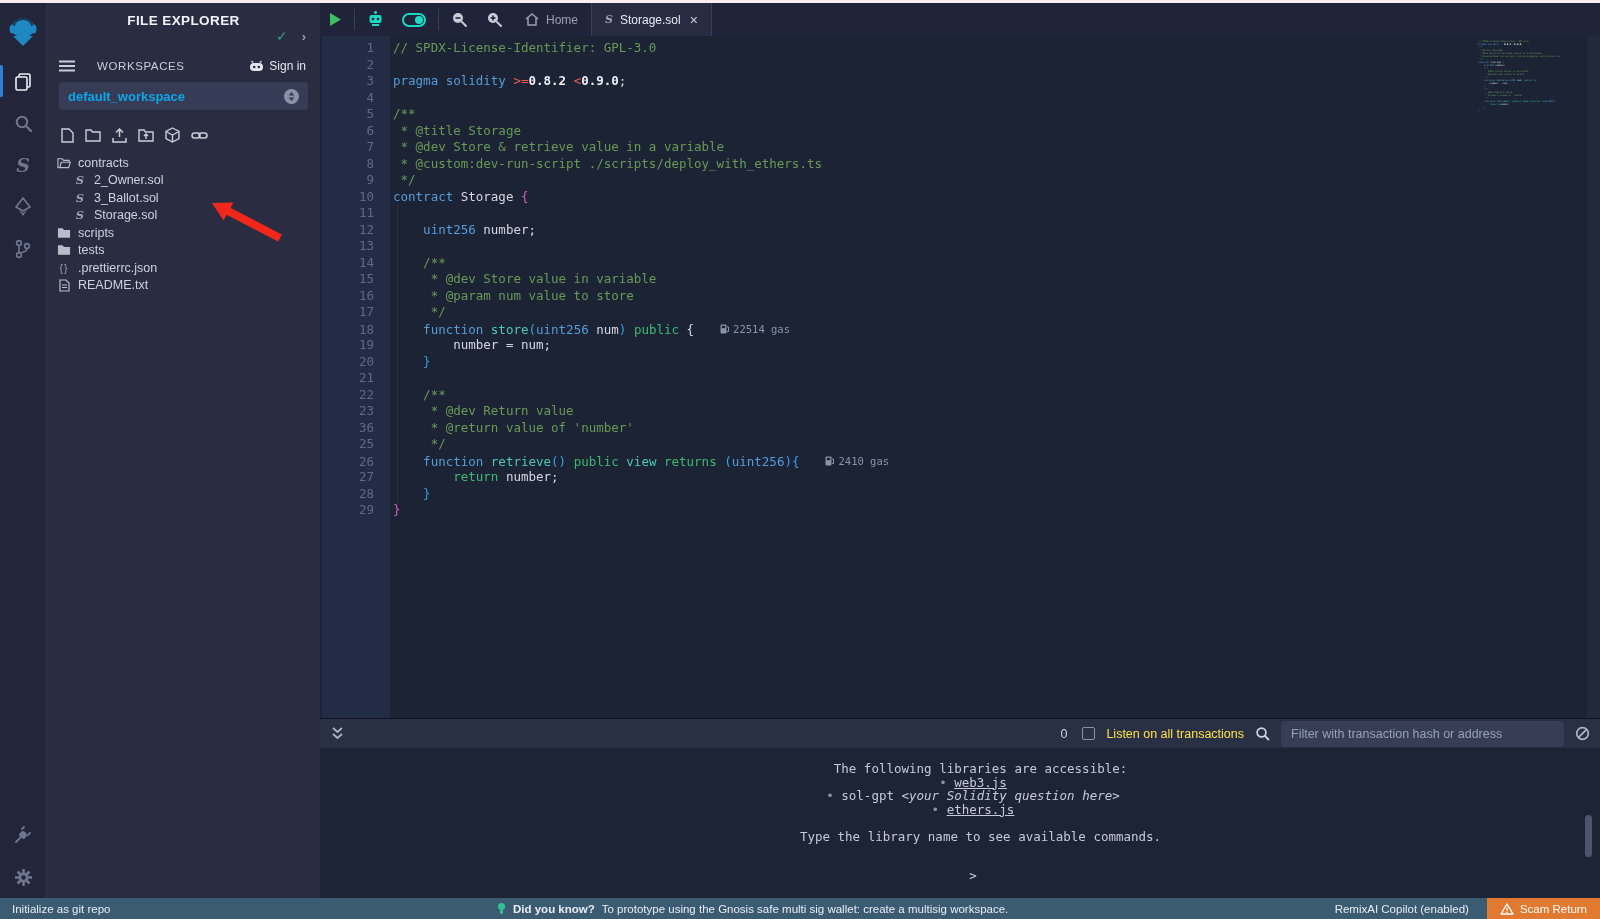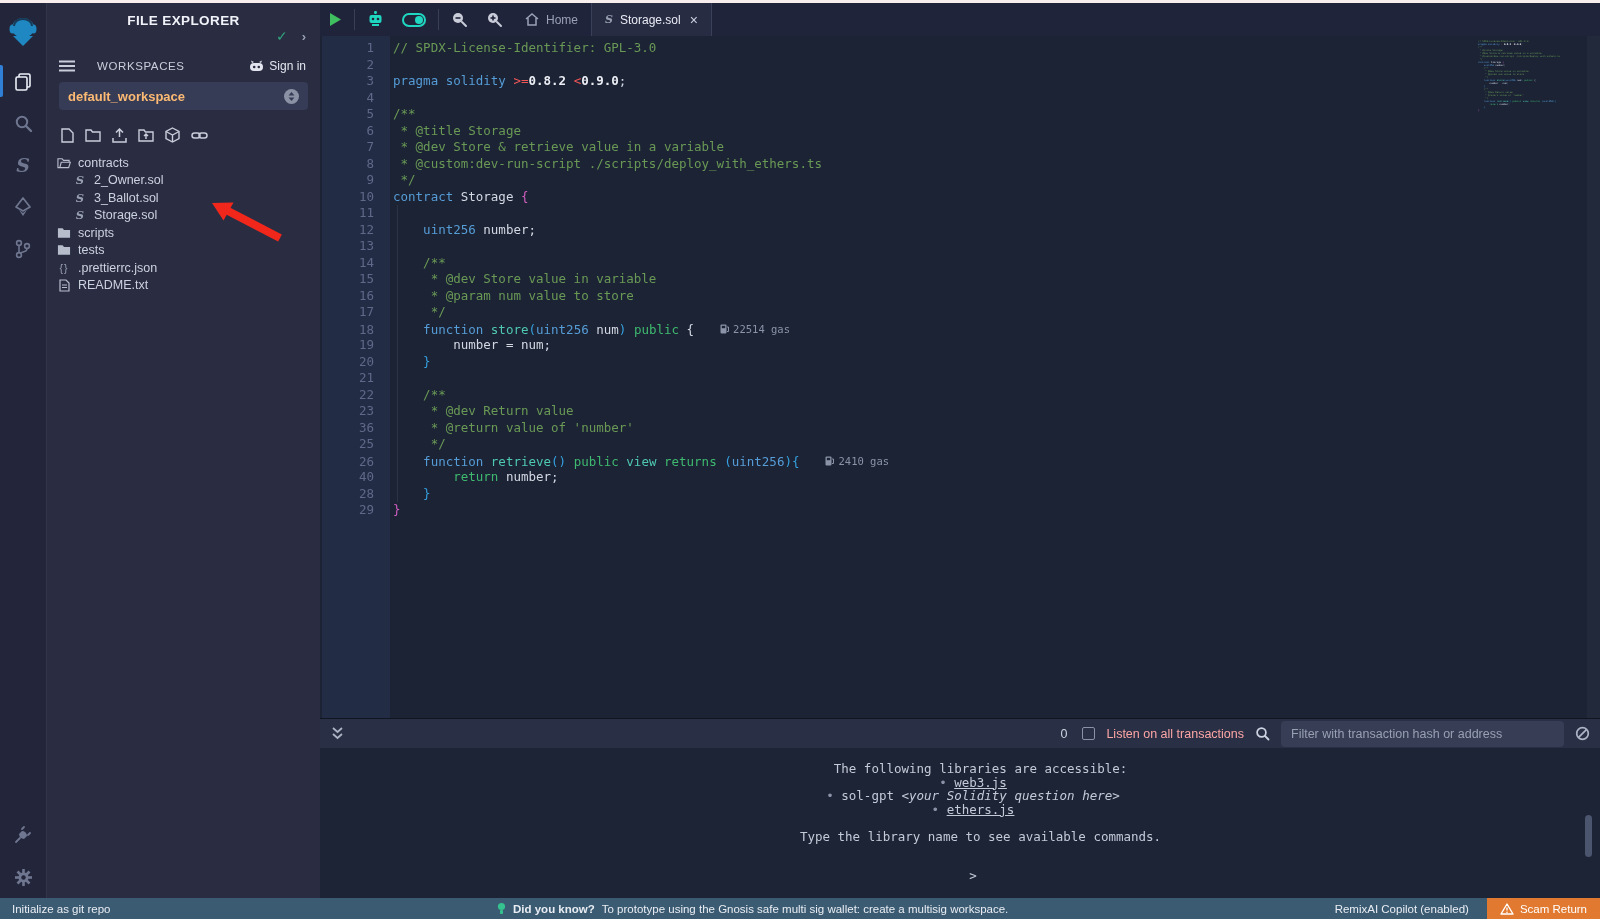--- a/index.html
+++ b/index.html
@@ -28,21 +28,21 @@
   .filepanel { width:273px; background:#2a2d42; position:relative; display:flex; flex-direction:column; }
   .fe-header { display:flex; align-items:center; padding:10px 14px 6px 14px;flex-direction:column; }
   .fe-title { font-size:13.5px; font-weight:bold; letter-spacing:.4px; color:#f0f2f8; }
   .fe-actions { margin-left:auto; display:flex; gap:14px; align-items:center; }
   .fe-check { color:#2fa37c; font-size:14px; }
   .fe-chev { color:#9aa0b4; font-size:13px; font-weight:bold; }
   .ws-row { display:flex; align-items:center; gap:22px; padding:9px 14px 6px 12px; }
   .ws-label { font-size:11.5px; letter-spacing:.6px; color:#c9cdd9; }
   .ws-signin { margin-left:auto; display:flex; gap:5px; align-items:center; font-size:12px; color:#e3e6ee; cursor:pointer; }
   .ws-select { margin:3px 12px 4px 12px; height:28px; background:#363c55; border-radius:4px;
-    display:flex; align-items:center; padding:0 9px; font-size:13px; font-weight:bold; color:#fdba74;gap:20px; }
+    display:flex; align-items:center; padding:0 9px; font-size:13px; font-weight:bold; color:#0ea5e9;gap:20px; }
   .ws-sel-arrows { margin-left:auto; width:15px; height:15px; border-radius:50%; background:#8c92a6;
     display:flex; align-items:center; justify-content:center; }
   .fe-toolbar { display:flex; gap:11px; padding:13px 14px 7px 14px; color:#c9cdda; align-items:center; }
   .fe-toolbar svg { display:block; }
   .tree { padding:4px 0 0 0; font-size:12.5px; color:#ccd1df; }
   .tree-row { display:flex; align-items:center; gap:7px; height:17.5px; cursor:pointer; }
   .tree-ic { width:14px; display:flex; justify-content:center; color:#aab0c2; flex:0 0 auto; }
   .tree-ic .sol-glyph { font-size:11.5px; color:#9aa0b2; }
   .json-glyph { font-size:10.5px; color:#9aa0b2; letter-spacing:1px; }
   .arrow-annot { position:absolute; left:150px; top:185px; pointer-events:none; }
@@ -74,21 +74,21 @@
   .minimap { position:absolute; top:4px; right:14px; width:108px; font-family:"DejaVu Sans Mono", monospace; }
   .mm-line { font-size:2.4px; line-height:3px; white-space:pre; overflow:hidden; }
 
   
   .term-header { height:30px; background:#293045; border-top:1px solid #10151f;
     display:flex; align-items:center; gap:11px; padding:0 10px 0 12px; }
   .th-chev { color:#aeb4c6; display:flex; flex-direction:column; line-height:5px; cursor:pointer; }
   .th-right { margin-left:auto; display:flex; align-items:center; gap:11px; }
   .th-badge { font-size:12.5px; color:#cfd4e2; margin-right:4px; }
   .th-checkbox { width:13px; height:13px; border:1px solid #8a92a8; border-radius:2px; cursor:pointer; }
-  .th-label { font-size:12.5px; color:#fca5a5; }
+  .th-label { font-size:12.5px; color:#fde047; }
   .th-input { width:283px; height:26px; background:#363d54; border:none; border-radius:4px;
     padding:0 10px; font-size:12.5px; color:#dfe3ee; font-family:"Liberation Sans", sans-serif; }
   .th-input::placeholder { color:#98a0b4; }
   .term-body { height:150px; background:#1d2435; position:relative;
     font-family:"DejaVu Sans Mono", monospace; font-size:12.5px; color:#c4cad8;
     padding:14px 0 0 26px; display:flex; flex-direction:column;text-align:center; }
   .tl { line-height:13.6px; white-space:pre; }
   .tk-t{color:#c4cad8} .tk-d{color:#8a92a8}
   .tk-link{color:#c4cad8; text-decoration:underline; cursor:pointer;}
   .tk-i{color:#c4cad8; font-style:italic;}
@@ -379,21 +379,21 @@
           <div class="cl"><span class="ln">21</span><span class="lc"></span></div>
           <div class="cl"><span class="ln">22</span><span class="lc"><span class="tk-c">    /**</span></span></div>
           <div class="cl"><span class="ln">23</span><span class="lc"><span class="tk-c">     * @dev Return value</span></span></div>
           <div class="cl"><span class="ln">36</span><span class="lc"><span class="tk-c">     * @return value of 'number'</span></span></div>
           <div class="cl"><span class="ln">25</span><span class="lc"><span class="tk-c">     */</span></span></div>
           <div class="cl"><span class="ln">26</span><span class="lc"><span class="tk-n">    </span><span class="tk-k">function </span><span class="tk-f">retrieve</span><span class="tk-bb">()</span><span class="tk-n"> </span><span class="tk-g">public</span><span class="tk-n"> </span><span class="tk-f">view</span><span class="tk-n"> </span><span class="tk-g">returns</span><span class="tk-n"> </span><span class="tk-bb">(</span><span class="tk-k">uint256</span><span class="tk-bb">){</span></span><span class="gas-badge"><svg width="9" height="10" viewBox="0 0 9 10">
                 <rect x="0.5" y="0.5" width="6" height="9" rx="1" fill="#8b93a8"></rect>
                 <rect x="1.8" y="1.8" width="3.4" height="2.4" fill="#1b2335"></rect>
                 <path d="M7 3 h1.5 v4.5 h-1.5" fill="none" stroke="#8b93a8" stroke-width="1"></path>
               </svg><span>2410 gas</span></span></div>
-          <div class="cl"><span class="ln">40</span><span class="lc"><span class="tk-n">        </span><span class="tk-g">return</span><span class="tk-n"> number;</span></span></div>
+          <div class="cl"><span class="ln">27</span><span class="lc"><span class="tk-n">        </span><span class="tk-g">return</span><span class="tk-n"> number;</span></span></div>
           <div class="cl"><span class="ln">28</span><span class="lc"><span class="tk-n">    </span><span class="tk-bb">}</span></span></div>
           <div class="cl"><span class="ln">29</span><span class="lc"><span class="tk-bm">}</span></span></div>
         </div>
       <div class="minimap" id="minimap">
           <div class="mm-line"><span class="tk-c">// SPDX-License-Identifier: GPL-3.0</span></div>
           <div class="mm-line"></div>
           <div class="mm-line"><span class="tk-k">pragma solidity </span><span class="tk-o">&gt;=</span><span class="tk-num">0.8.2</span><span class="tk-n"> </span><span class="tk-o">&lt;</span><span class="tk-num">0.9.0</span><span class="tk-n">;</span></div>
           <div class="mm-line"></div>
           <div class="mm-line"><span class="tk-c">/**</span></div>
           <div class="mm-line"><span class="tk-c"> * @title Storage</span></div>

